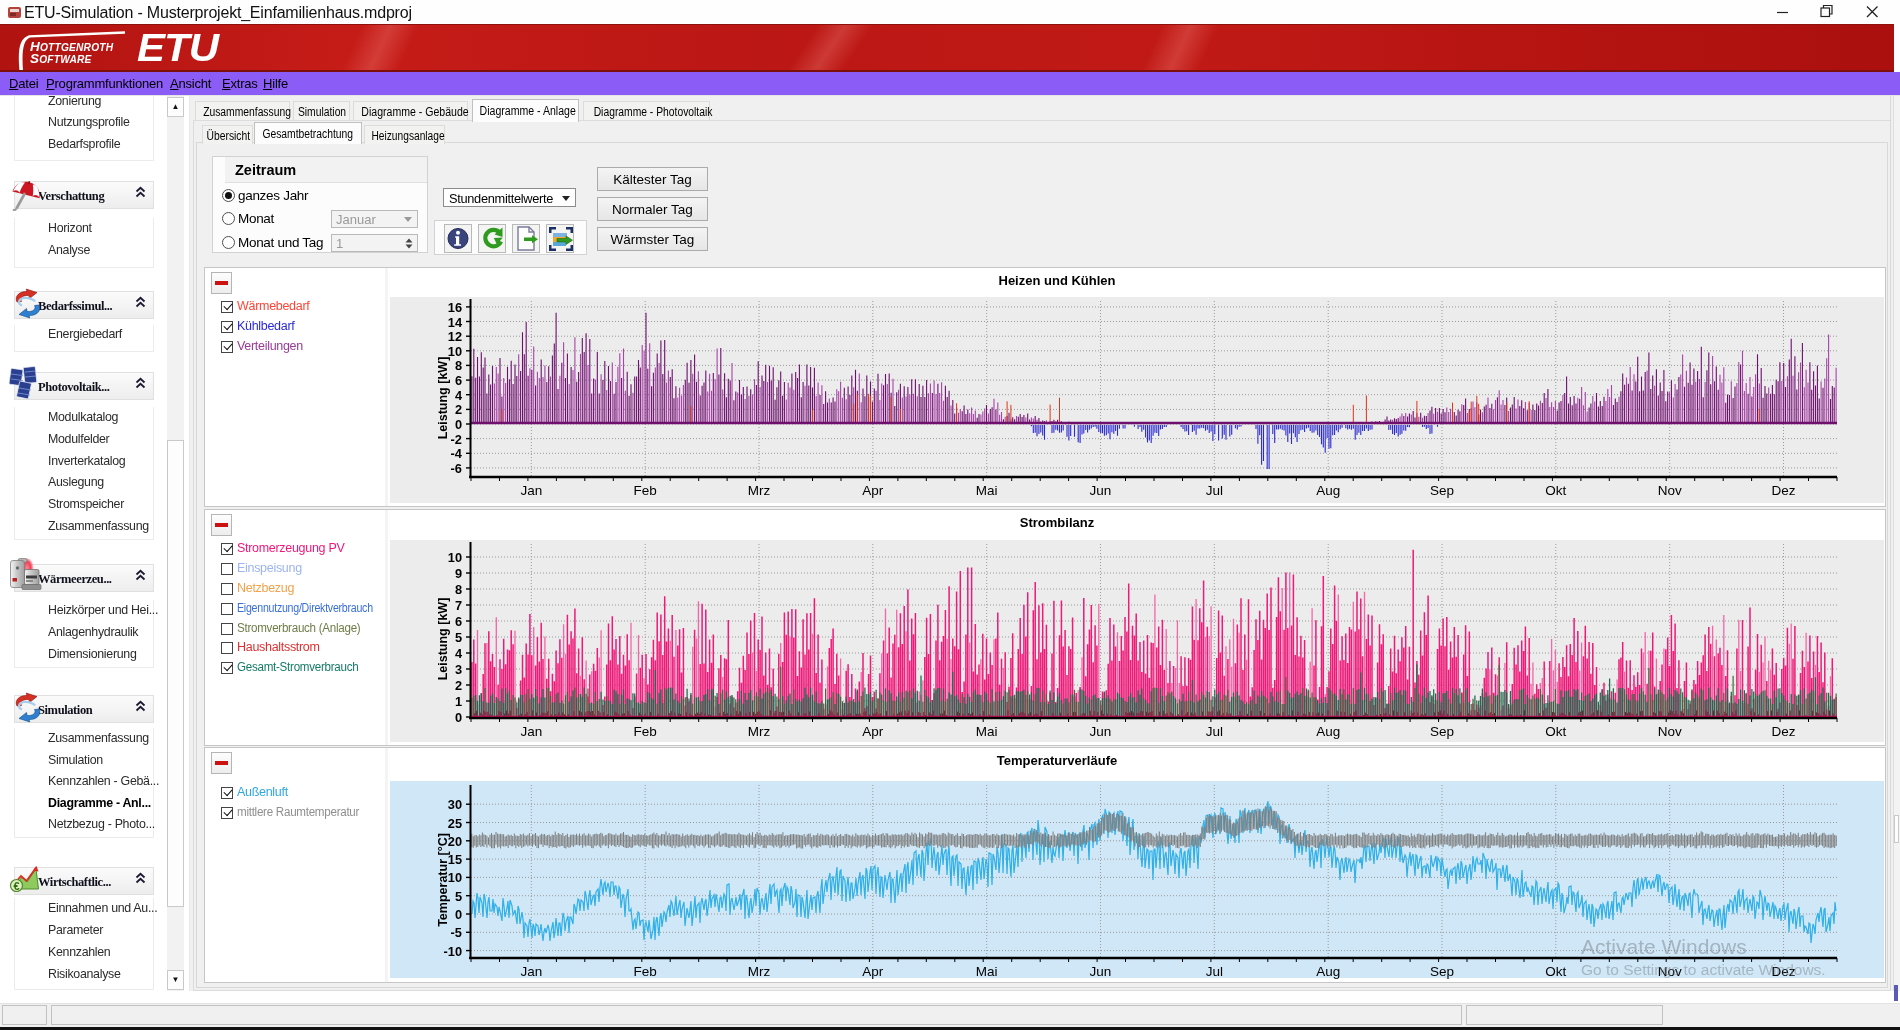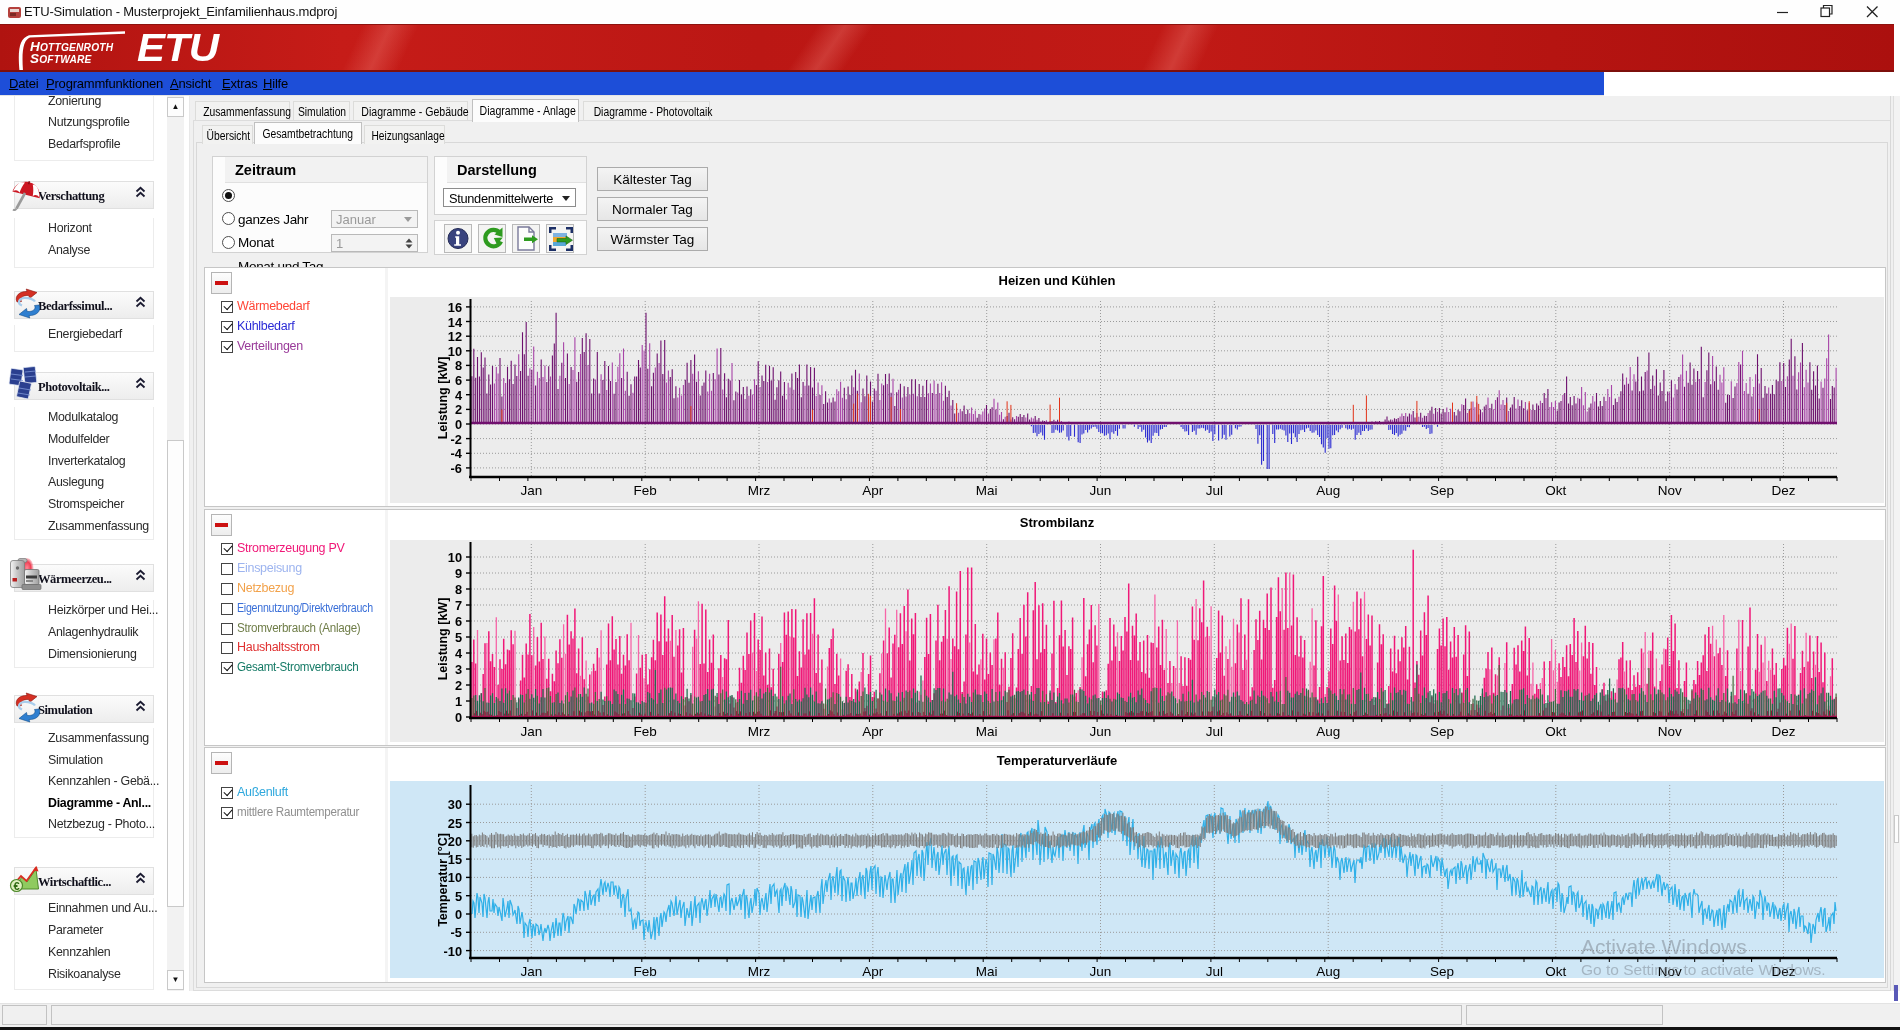--- a/index.html
+++ b/index.html
@@ -1,28 +1,28 @@
 <!DOCTYPE html>
 <html><head>
 <meta charset="utf-8">
 <style>
 * { margin:0; padding:0; box-sizing:border-box; }
 html,body { width:1900px; height:1030px; overflow:hidden; background:#fff; font-family:"Liberation Sans", sans-serif; }
 .abs { position:absolute; }
 #stage { position:relative; width:1900px; height:1030px; }
 
 #titlebar { left:0; top:0; width:1900px; height:25px; background:#fefefe; }
-#titletext { left:24px; top:4px; font-size:13px; letter-spacing:-0.2px; color:#111; }
+#titletext { left:24px; top:4px; font-size:16px; letter-spacing:-0.2px; color:#111; }
 
 #banner { left:0; top:24px; width:1894px; height:48px; border-top:1px solid #8d120e; border-bottom:2px solid #7d0f0b; box-sizing:border-box;
   background:linear-gradient(90deg,#b01310 0%,#c61c18 18%,#bb1714 40%,#c11a16 62%,#b51411 82%,#ab100e 100%); overflow:hidden;}
 #banner .streak { position:absolute; background:linear-gradient(115deg,rgba(255,255,255,0) 40%,rgba(255,160,150,.25) 50%,rgba(255,255,255,0) 60%); width:260px; height:47px; }
 #etusim { position:absolute; right:12px; top:-3px; font-size:46px; color:#fff; letter-spacing:-0.5px; }
 
-#menubar { left:0; top:72px; width:1604px; height:24px; background:#1d4ed8; border-bottom:1px solid #e4e4e4; box-sizing:border-box; }
+#menubar { left:0; top:72px; width:1900px; height:24px; background:#8b5cf6; border-bottom:1px solid #e4e4e4; box-sizing:border-box; }
 .menuitem { position:absolute; top:4px; font-size:13px; letter-spacing:-0.2px; color:#000; }
 
 #sidebar { left:0; top:96px; width:190px; height:907px; background:#fff; border-right:1px solid #e8e8e8;}
 .sbox { position:absolute; left:14px; width:140px; background:#fff; border:1px solid #ececec; border-top:none;}
 .shead { position:absolute; left:14px; width:140px; height:28px; background:linear-gradient(180deg,#fbfbfb,#ededed); border:1px solid #e0e0e0; }
 .shead .t { position:absolute; left:23px; top:7px; font-size:12.5px; letter-spacing:-0.4px; font-weight:bold; color:#10101c; white-space:nowrap;font-family:Liberation Serif, serif;}
 .shead .ch { position:absolute; right:7px; top:4px; font-size:10px; color:#20203a; font-weight:bold; line-height:9px; text-align:center;}
 .sitem { position:absolute; left:48px; font-size:12.4px; letter-spacing:-0.3px; color:#2b2b2b; white-space:nowrap; }
 .sicon { position:absolute; left:12px; }
 
@@ -34,21 +34,21 @@
 .tab { position:absolute; height:19px; background:#f2f2f1; border:1px solid #dcdcda; border-bottom:none; font-size:12px; color:#000; text-align:center; padding-top:3px; white-space:nowrap; overflow:visible; }
 .tabactive { position:absolute; height:23px; background:#fcfcfc; border:1px solid #c0c0c0; border-bottom:none; font-size:12px; color:#000; text-align:center; padding-top:4px; z-index:5; white-space:nowrap;}
 #mainpage { left:193px; top:120px; width:1698px; height:871px; background:#f0f0f0; border:1px solid #dcdcdc; }
 #subpage { left:196px; top:142px; width:1692px; height:846px; background:#f0f0f0; border:1px solid #d8d8d8; }
 
 .gbox { position:absolute; background:#fcfcfc; border:1px solid #d2d2d2; }
 .gbox .hd { position:absolute; left:12px; top:0; right:0; height:26px; background:#f2f2f2; border-bottom:1px solid #e0e0e0; }
 .gbox .hd span { position:absolute; left:10px; top:5px; font-weight:bold; font-size:14.5px; color:#000;}
 .radio { position:absolute; width:13px; height:13px; border:1px solid #4e4e4e; border-radius:50%; background:#fff; }
 .radio.sel::after { content:""; position:absolute; left:2px; top:2px; width:7px; height:7px; border-radius:50%; background:#111; }
-.rlabel { position:absolute; font-size:13.5px; letter-spacing:-0.3px; color:#000; white-space:nowrap;margin-top:24px;}
+.rlabel { position:absolute; font-size:13.5px; letter-spacing:-0.3px; color:#000; white-space:nowrap;}
 .dcombo { position:absolute; height:18px; background:#f3f3f3; border:1px solid #b9b9b9; font-size:13px; color:#9a9a9a; padding:1px 4px; }
 .combo { position:absolute; height:19px; background:#fff; border:1px solid #8c8c8c; font-size:12.8px; letter-spacing:-0.3px; color:#000; padding:2px 5px; }
 .btn3 { position:absolute; left:597px; width:111px; height:24px; background:linear-gradient(180deg,#f4f4f4,#e6e6e6); border:1px solid #ababab; font-size:13.5px; color:#000; text-align:center; padding-top:4px;}
 .ibtn { position:absolute; width:28px; height:29px; background:#f4f4f3; border:1px solid #b9b9b9; }
 
 .panel { position:absolute; left:204px; width:1682px; background:#fff; border:1px solid #c6c6c6; }
 .ptitle { position:absolute; left:24px; right:0; top:5px; text-align:center; font-size:13px; font-weight:bold; color:#000; }
 .minus { position:absolute; left:6px; top:4px; width:21px; height:22px; background:linear-gradient(180deg,#fdfdfd,#ededed); border:1px solid #b5b5b5; }
 .minus::after { content:""; position:absolute; left:3px; top:8px; width:13px; height:4px; background:#cc1111; }
 .vdiv { position:absolute; left:180px; top:0; bottom:0; width:1px; background:#c9c9c9; border-right:3px solid #f4f4f4; }
@@ -261,25 +261,20 @@
     <div class="rlabel" style="left:238px;top:211px">Monat</div>
     <div class="radio" style="left:222px;top:236px"></div>
     <div class="rlabel" style="left:238px;top:235px">Monat und Tag</div>
     <div class="dcombo" style="left:331px;top:210px;width:87px">Januar<svg style="position:absolute;right:4px;top:6px" width="9" height="6">
         <path d="M0 0 L8 0 L4 5z" fill="#9a9a9a"></path>
       </svg></div>
     <div class="dcombo" style="left:331px;top:234px;width:87px">1<svg style="position:absolute;right:4px;top:3px" width="8" height="11">
         <path d="M0.5 4.5 L7.5 4.5 L4 0.5z" fill="#444"></path>
         <path d="M0.5 6.5 L7.5 6.5 L4 10.5z" fill="#444"></path>
       </svg></div>
-    <div class="gbox" style="left:434px;top:156px;width:153px;height:59px">
-      <div class="hd">
-        <span>Darstellung</span>
-      </div>
-    </div>
     <div class="combo" style="left:443px;top:188px;width:133px">Stundenmittelwerte<svg style="position:absolute;right:4px;top:7px" width="9" height="6">
         <path d="M0 0 L8 0 L4 5z" fill="#222"></path>
       </svg></div>
     <div class="gbox" style="left:434px;top:220px;width:153px;height:35px"></div>
     <div class="ibtn" style="left:444px;top:224px">
       <svg style="position:absolute;left:2px;top:2px" width="22" height="23">
         <circle cx="11" cy="11.5" r="10" fill="#39437e" stroke="#232a55"></circle>
         <circle cx="11" cy="5.8" r="2" fill="#fff"></circle>
         <path d="M8.2 9.2 h4 v8 h1.8 v1.6 H7.2 v-1.6 H9 v-6.4 H8.2z" fill="#fff"></path>
       </svg>

